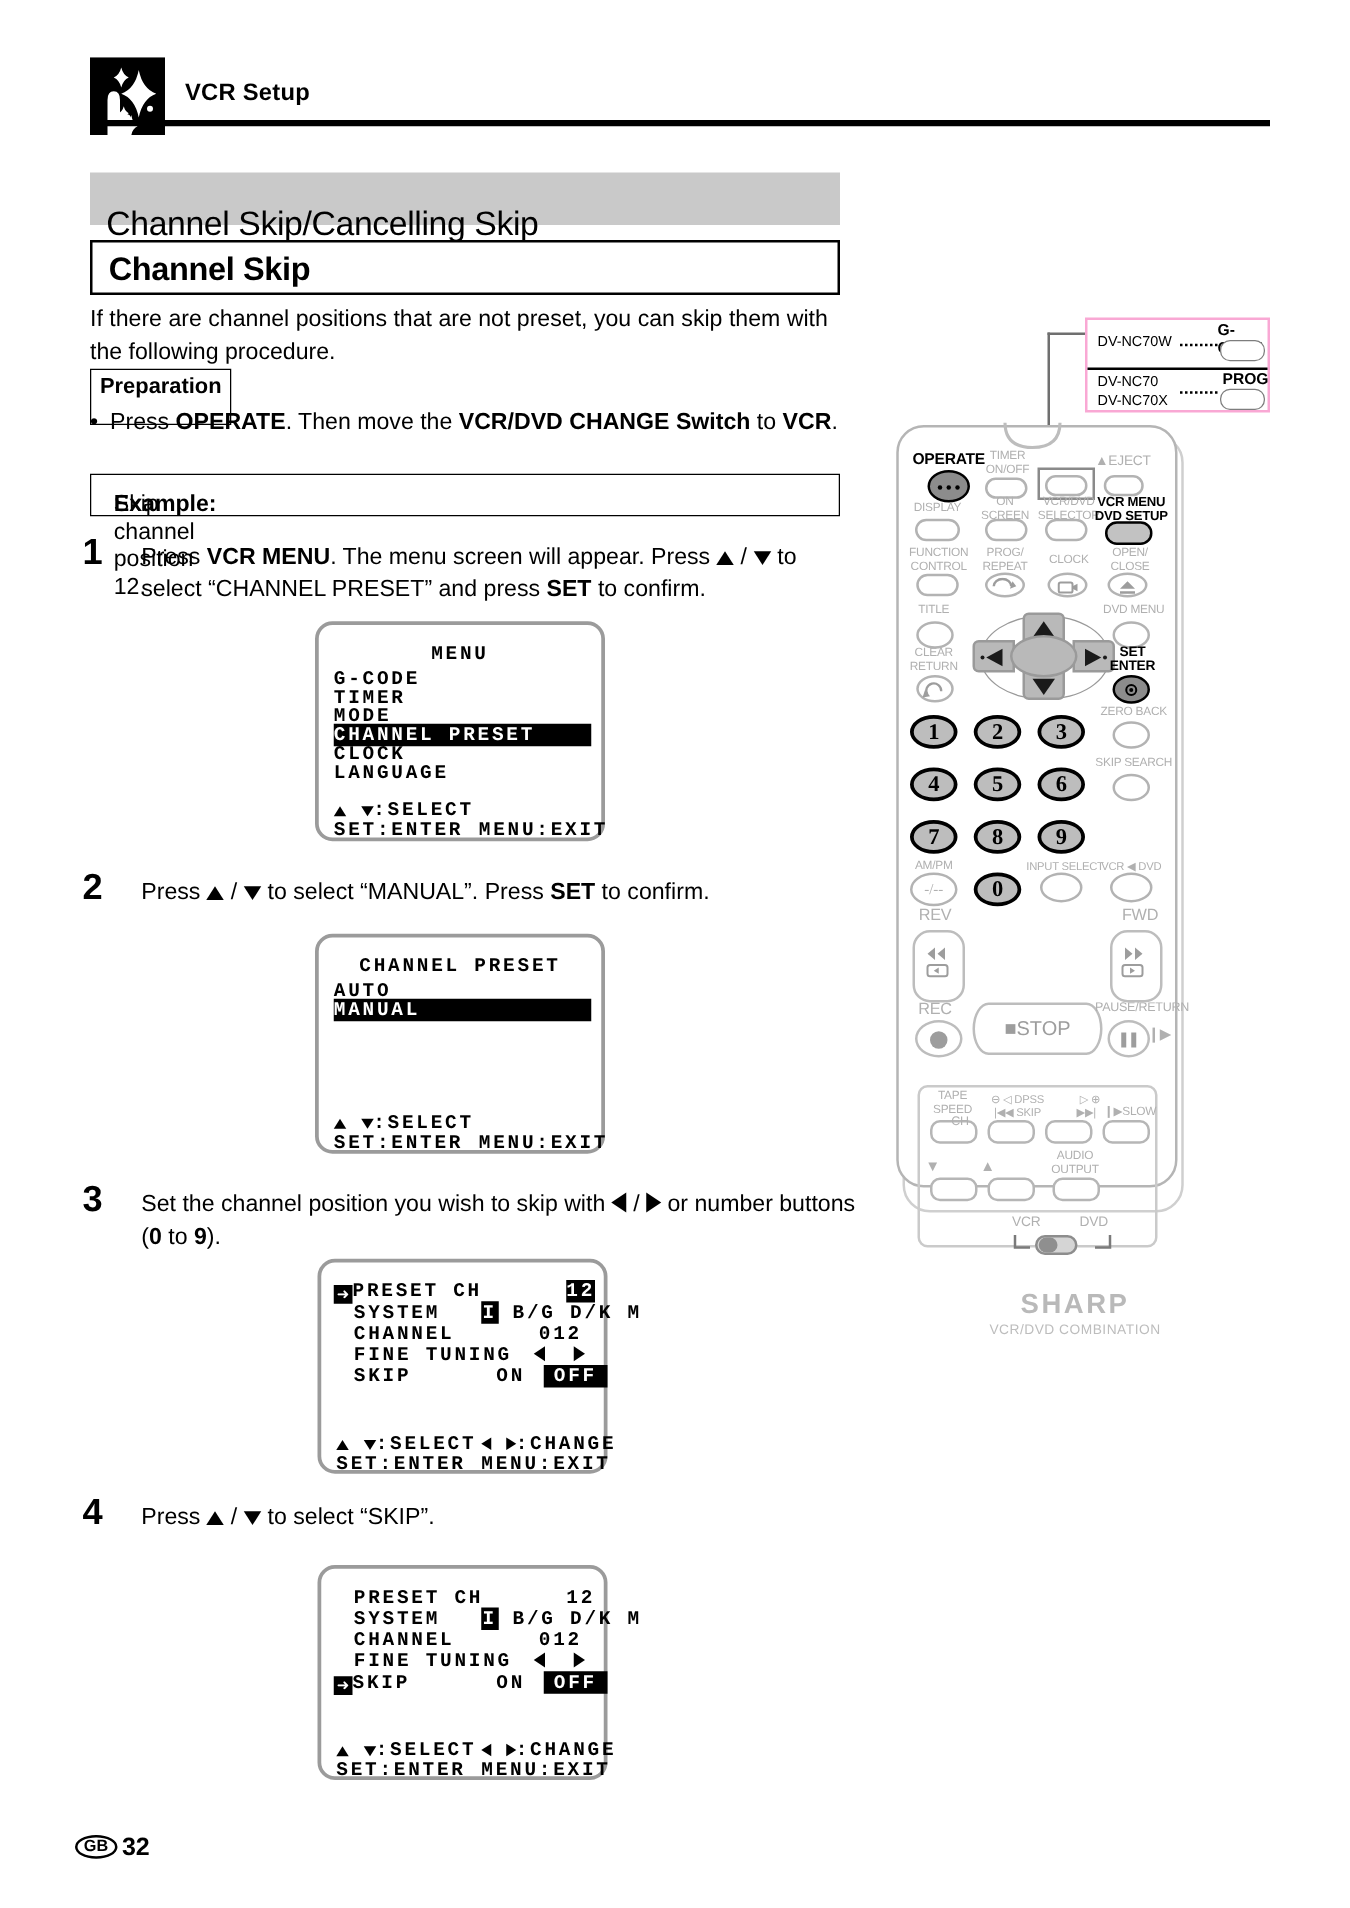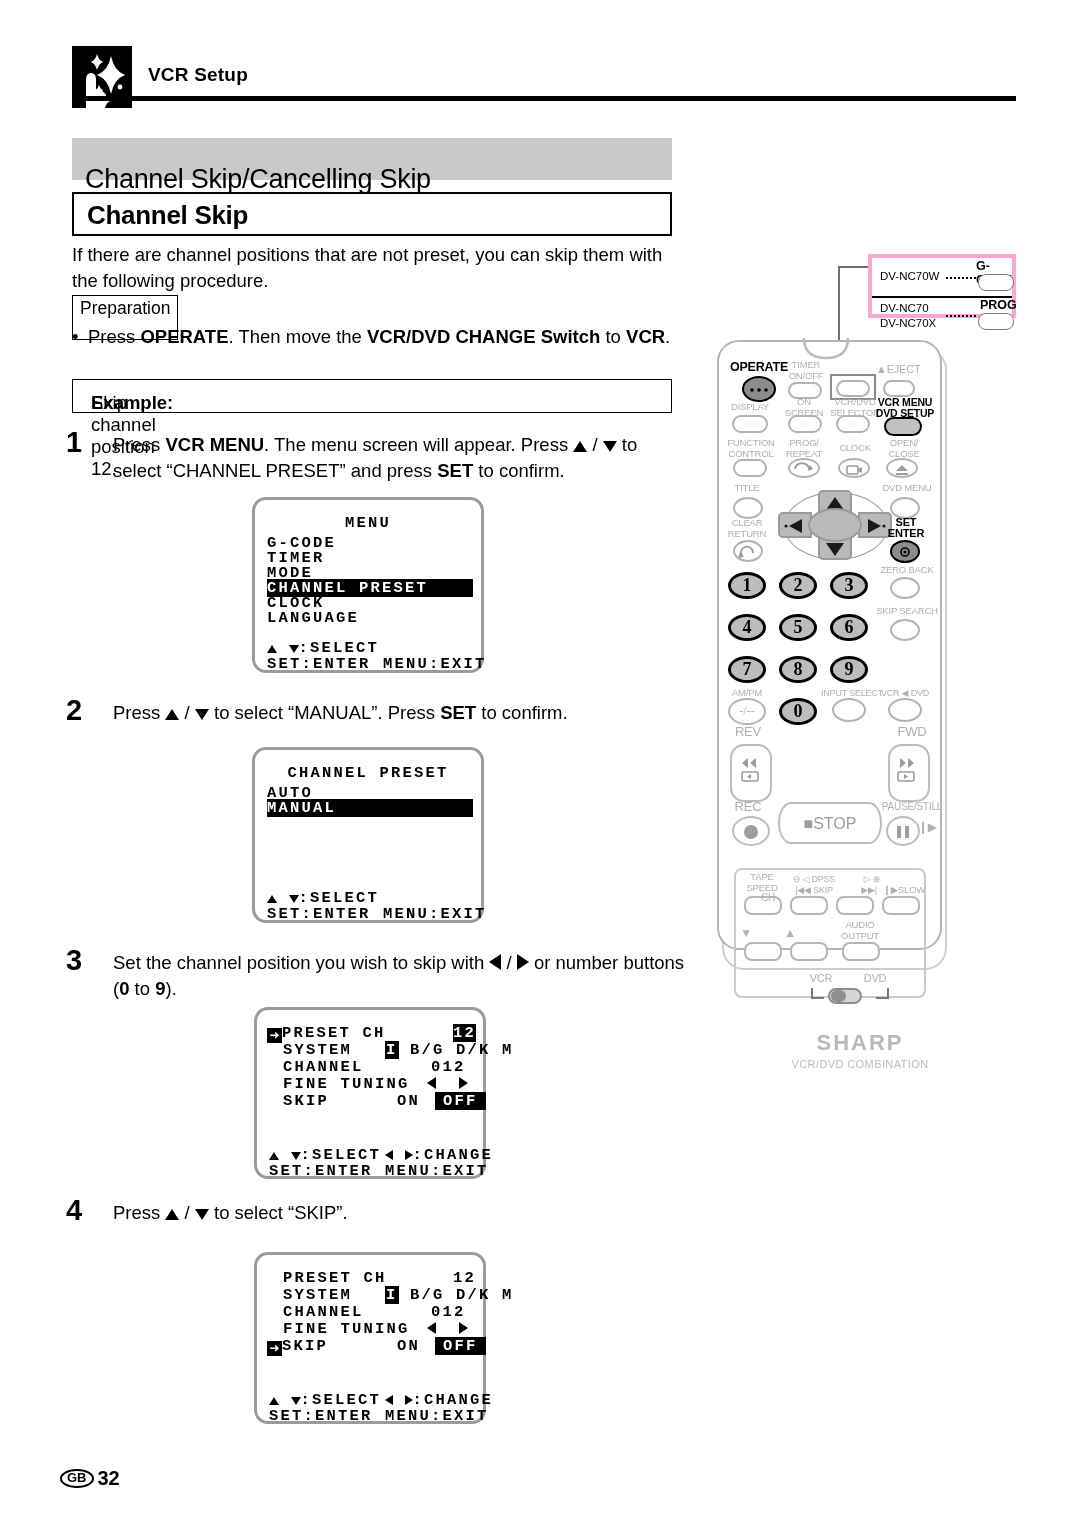--- a/index.html
+++ b/index.html
@@ -21,21 +21,21 @@
   .sect-bar{position:absolute;left:72px;top:138px;width:600px;height:42px;background:#c9c9c9;}
   .sect-bar span{position:absolute;left:13px;top:7px;font-size:27px;font-weight:normal;letter-spacing:-.3px;margin-top:19px;}
 
   .sub-bar{position:absolute;left:72px;top:192px;width:600px;height:44px;
     border:2.5px solid #000;background:#fff;box-sizing:border-box;}
   .sub-bar span{position:absolute;left:13px;top:6px;font-size:26px;font-weight:bold;letter-spacing:-.3px;}
 
   
   .intro{position:absolute;left:72px;top:242px;width:600px;font-size:18.5px;line-height:26px;}
   .prep-box{position:absolute;left:72px;top:295px;border:1.6px solid #000;
-    padding:2px 7px 20px 7px;font-size:17.5px;font-weight:normal;background:#fff;}
+    padding:2px 7px 20px 7px;font-size:17.5px;font-weight:bold;background:#fff;}
   .prep-text{position:absolute;left:72px;top:324px;width:600px;font-size:18.5px;line-height:25px;}
   .prep-text .bullet{position:absolute;left:0;top:0;}
   .prep-text .ptxt{display:block;margin-left:16px;}
 
   .example-box{position:absolute;left:72px;top:379px;width:600px;height:34px;
     border:1.6px solid #000;box-sizing:border-box;}
   .example-box span{position:absolute;left:9px;top:6px;font-size:18.5px;}
 
   
   .step{position:absolute;left:66px;width:620px;}
@@ -58,22 +58,22 @@
   .osd-hl{background:#000;color:#fff;}
   .osd-chip{background:#000;color:#fff;padding:0 1px;}
   .osd-center{position:absolute;width:100%;text-align:center;}
   .arrowmark{display:inline-block;width:15px;height:15px;background:#000;color:#fff;
     font-size:12px;line-height:15px;text-align:center;vertical-align:-2px;
     font-family:"DejaVu Sans",sans-serif;letter-spacing:0;}
 
   
   .remote-wrap{position:absolute;left:700px;top:240px;width:330px;height:900px;}
 
-  .modelbox{position:absolute;left:168px;top:14px;width:148px;height:64px;
-     border:4px solid #f9a8d4;box-sizing:border-box;background:#fff;}
+  .modelbox{position:absolute;left:168px;top:14px;width:148px;height:76px;
+     border:2px solid #f9a8d4;box-sizing:border-box;background:#fff;}
   .modelbox .divline{position:absolute;left:0;top:38px;width:100%;height:2px;background:#000;}
   .modelbox .ml{position:absolute;font-size:11.5px;font-family:"Liberation Sans",sans-serif;}
   .modelbox .mbtn{position:absolute;width:34px;height:15px;border:1.6px solid #7d7d7d;
      border-radius:8px;background:#fff;}
   .modelbox .mlab{position:absolute;font-size:12.5px;font-weight:bold;}
   .dots{position:absolute;border-top:2px dotted #000;}
 
   .leadline{position:absolute;background:#6f6f6f;}
 
   .body-outline{position:absolute;left:17px;top:100px;width:225px;height:610px;
@@ -455,21 +455,21 @@
     <div class="rbtn" style="left:32px;top:576px;width:38px;height:30px;border-radius:50%;border-color:#bdbdbd;">
       <svg width="20" height="20" style="display:block;margin:4px auto;">
           <circle cx="10" cy="10" r="7" fill="#9d9d9d"></circle>
         </svg>
     </div>
 
     <div class="stopbtn">
       <span>■</span><span>STOP</span>
     </div>
 
-    <div class="rlab" style="left:176px;top:562px;width:72px;font-size:10px;">PAUSE/STILL</div>
+    <div class="rlab" style="left:176px;top:562px;width:72px;font-size:10px;">PAUSE/RETURN</div>
     <div class="rbtn" style="left:186px;top:576px;width:34px;height:30px;border-radius:50%;border-color:#bdbdbd;">
       <svg width="22" height="20" style="display:block;margin:4px auto;">
           <rect x="5" y="4" width="4" height="12" fill="#9d9d9d"></rect>
           <rect x="13" y="4" width="4" height="12" fill="#9d9d9d"></rect>
         </svg>
     </div>
     <div class="rlab" style="left:218px;top:582px;width:18px;font-size:12px;">❙▶</div>
 
     <div class="bottom-panel"></div>
 

